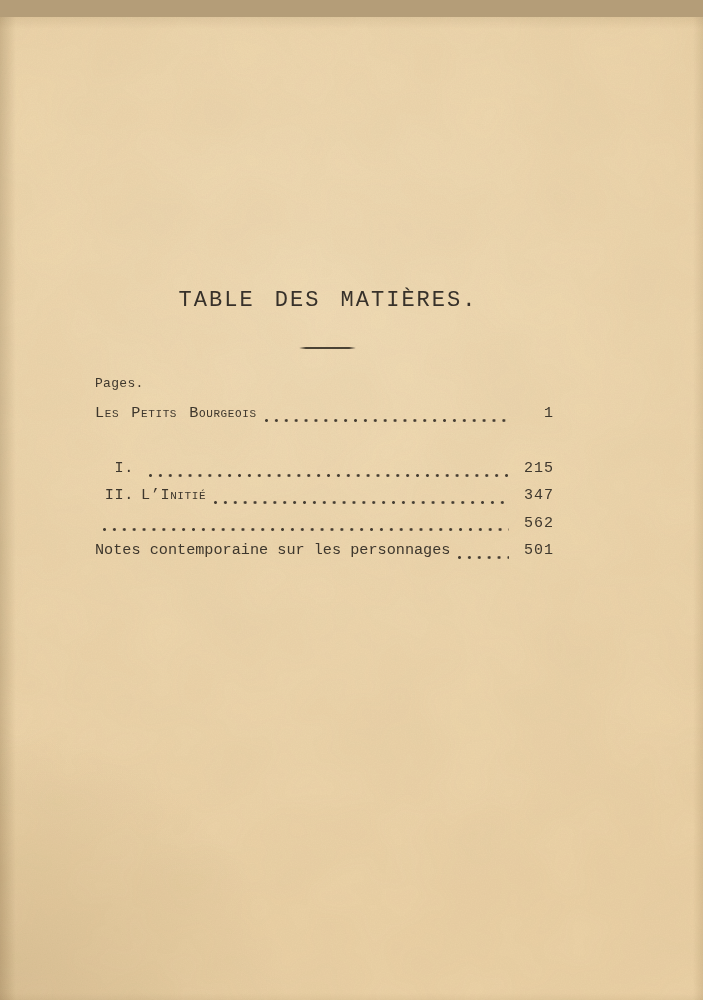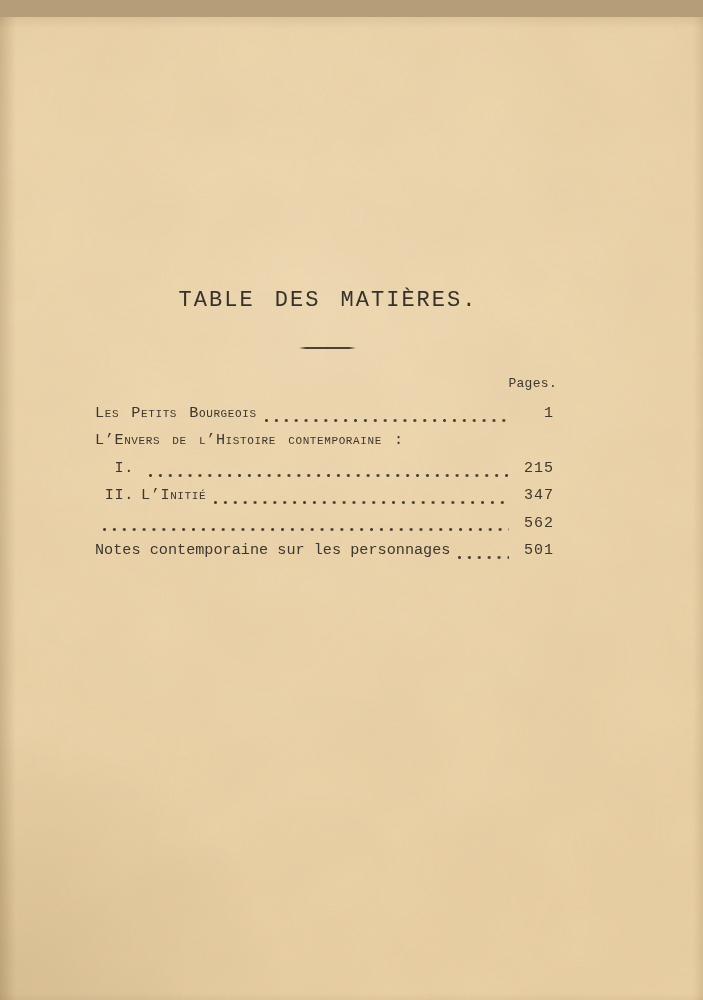--- a/index.html
+++ b/index.html
@@ -56,21 +56,20 @@
   }
 
   .toc {
     position: absolute;
     top: 353px;
     left: 95px;
     width: 472px;
     font-size: 15.2px;
   }
   .pages-header {
-    text-align: right;
     font-size: 13px;
     padding: 6px 10px 0 0;
     line-height: 16px;
     margin-bottom: 8px;
     letter-spacing: 0.3px;
   }
   .toc-row {
     display: flex;
     align-items: flex-start;
     height: 27.4px;
@@ -137,21 +136,20 @@
 
     <div class="pages-header">Pages.</div>
 
     <div class="toc-row smallcaps">
       <span class="entry-label">Les Petits Bourgeois</span>
       <span class="leader"></span>
       <span class="pagenum">1</span>
     </div>
 
     <div class="toc-row smallcaps">
-      <span class="entry-label">L’Envers de l’Histoire contemporaine :</span>
       <span class="leader no-dots"></span>
       <span class="pagenum"></span>
     </div>
 
     <div class="toc-row smallcaps">
       <span class="roman">I.</span>
       <span class="leader"></span>
       <span class="pagenum">215</span>
     </div>
 

